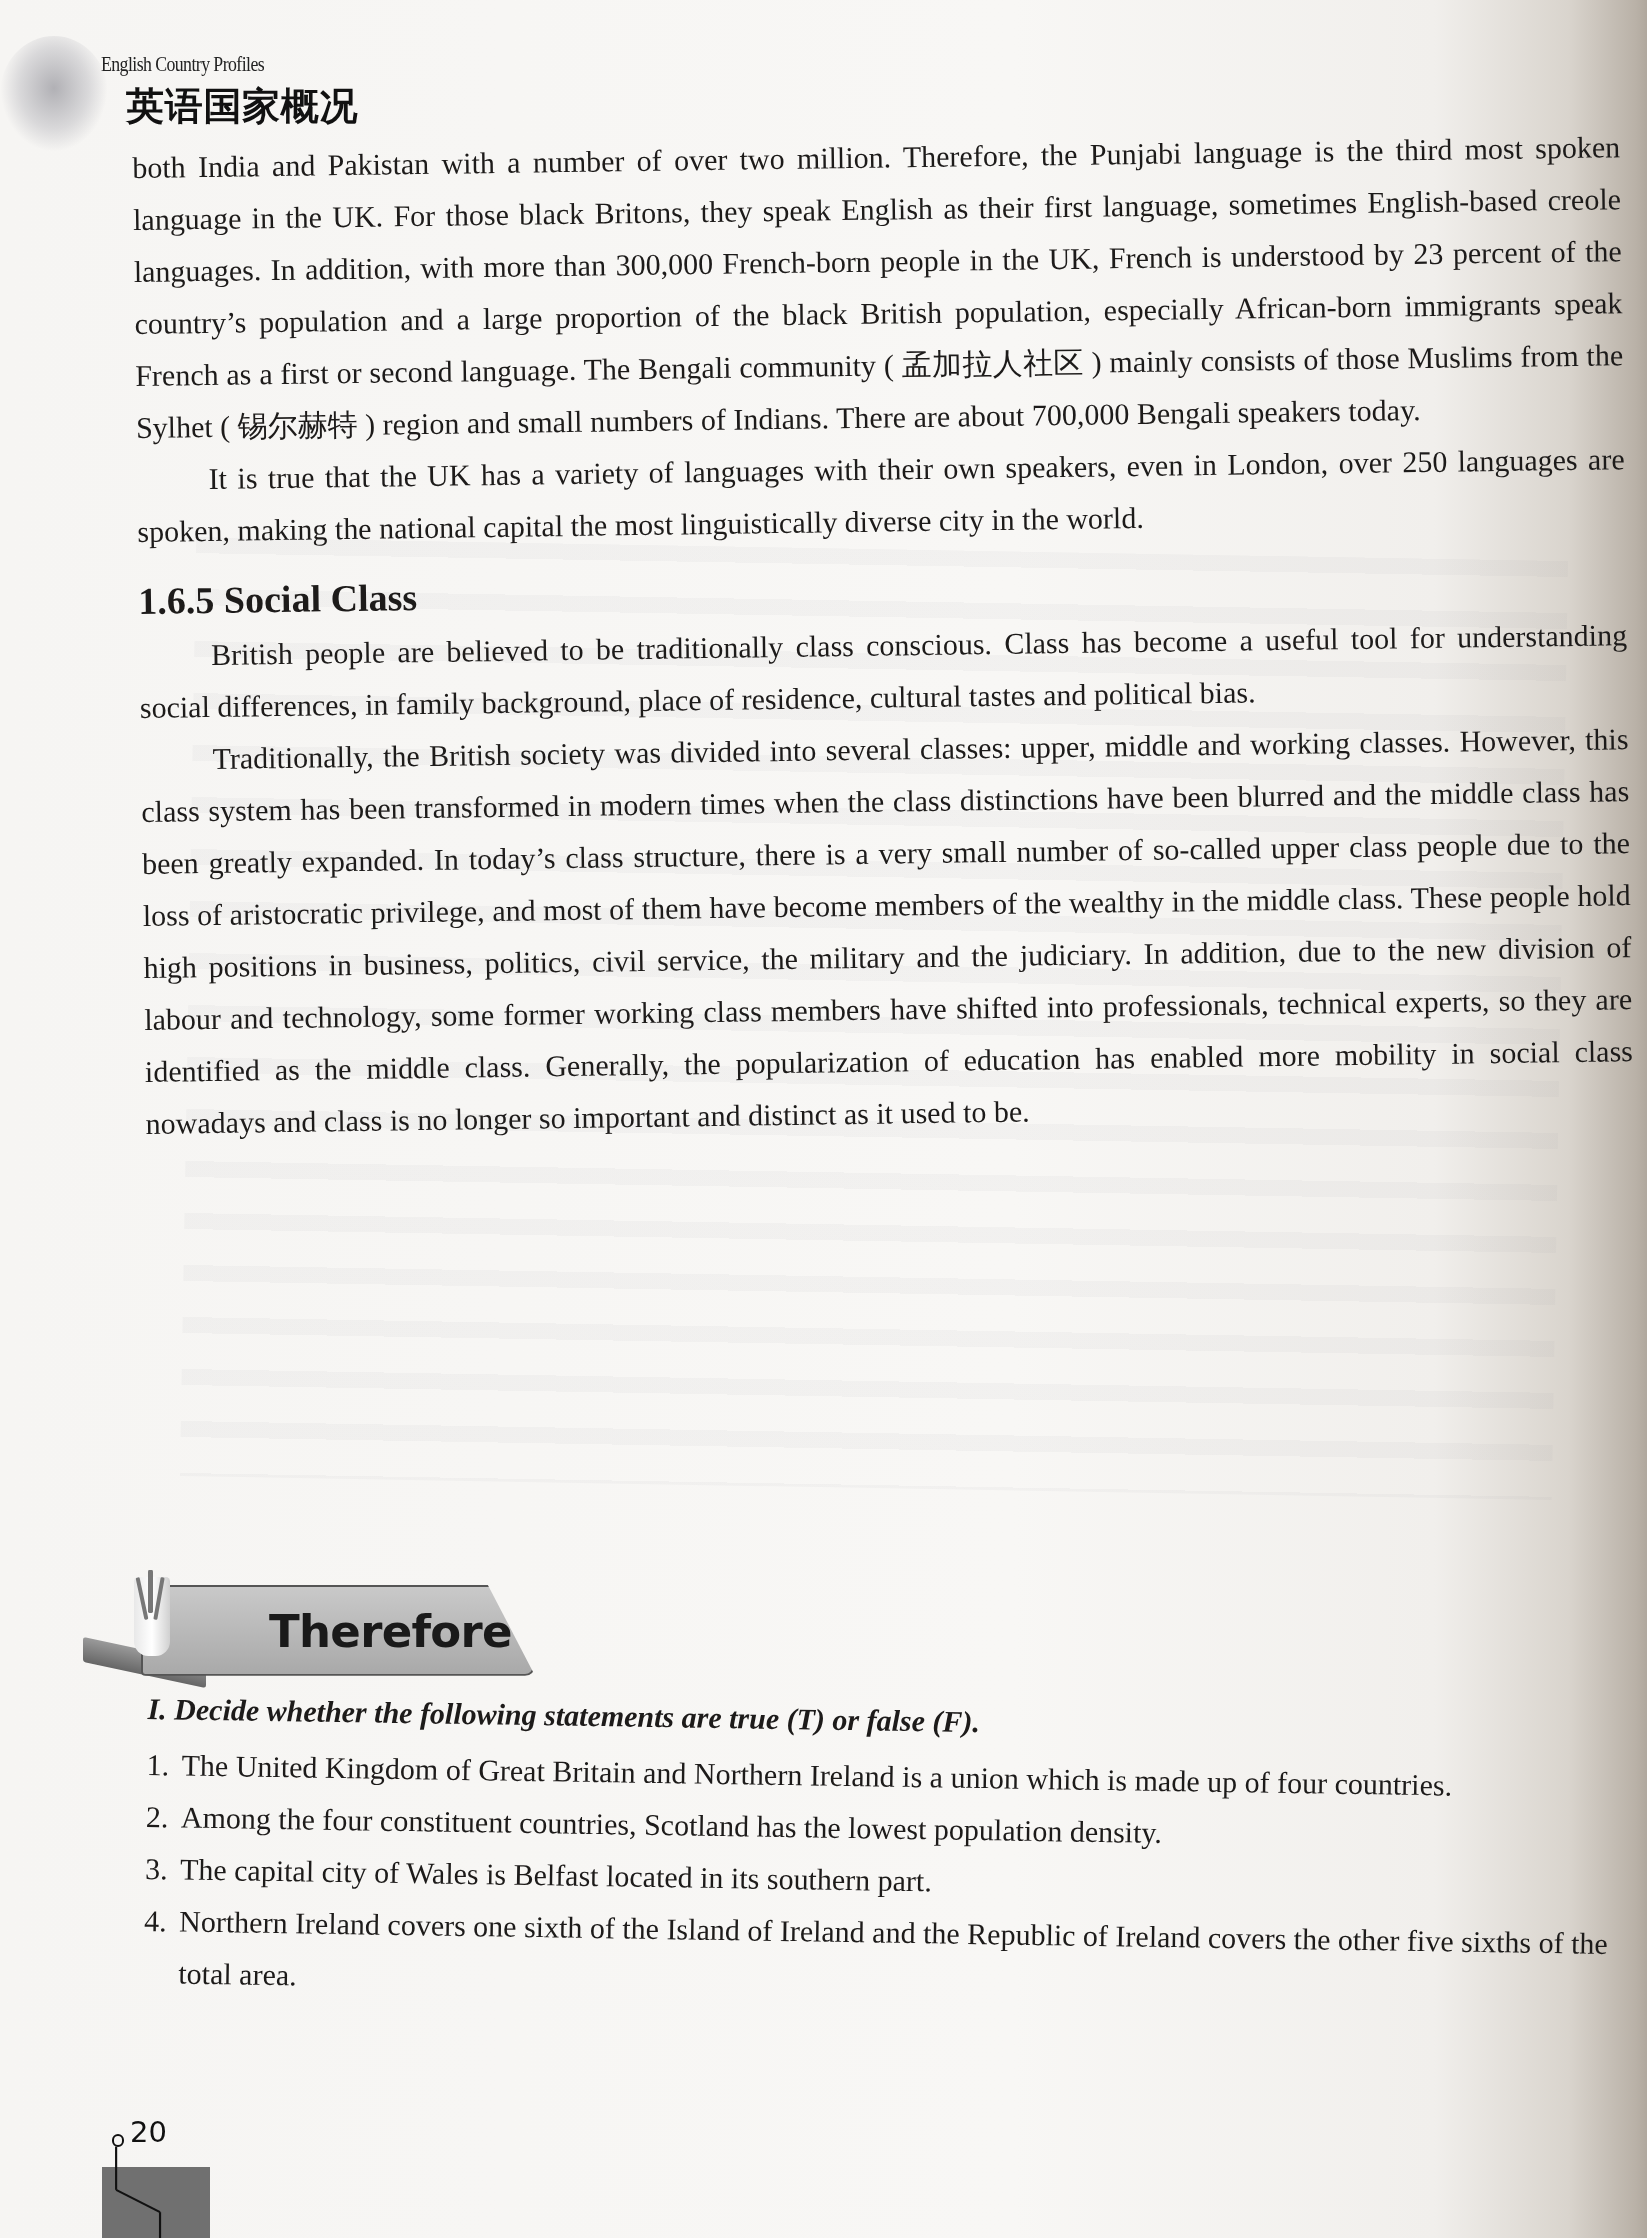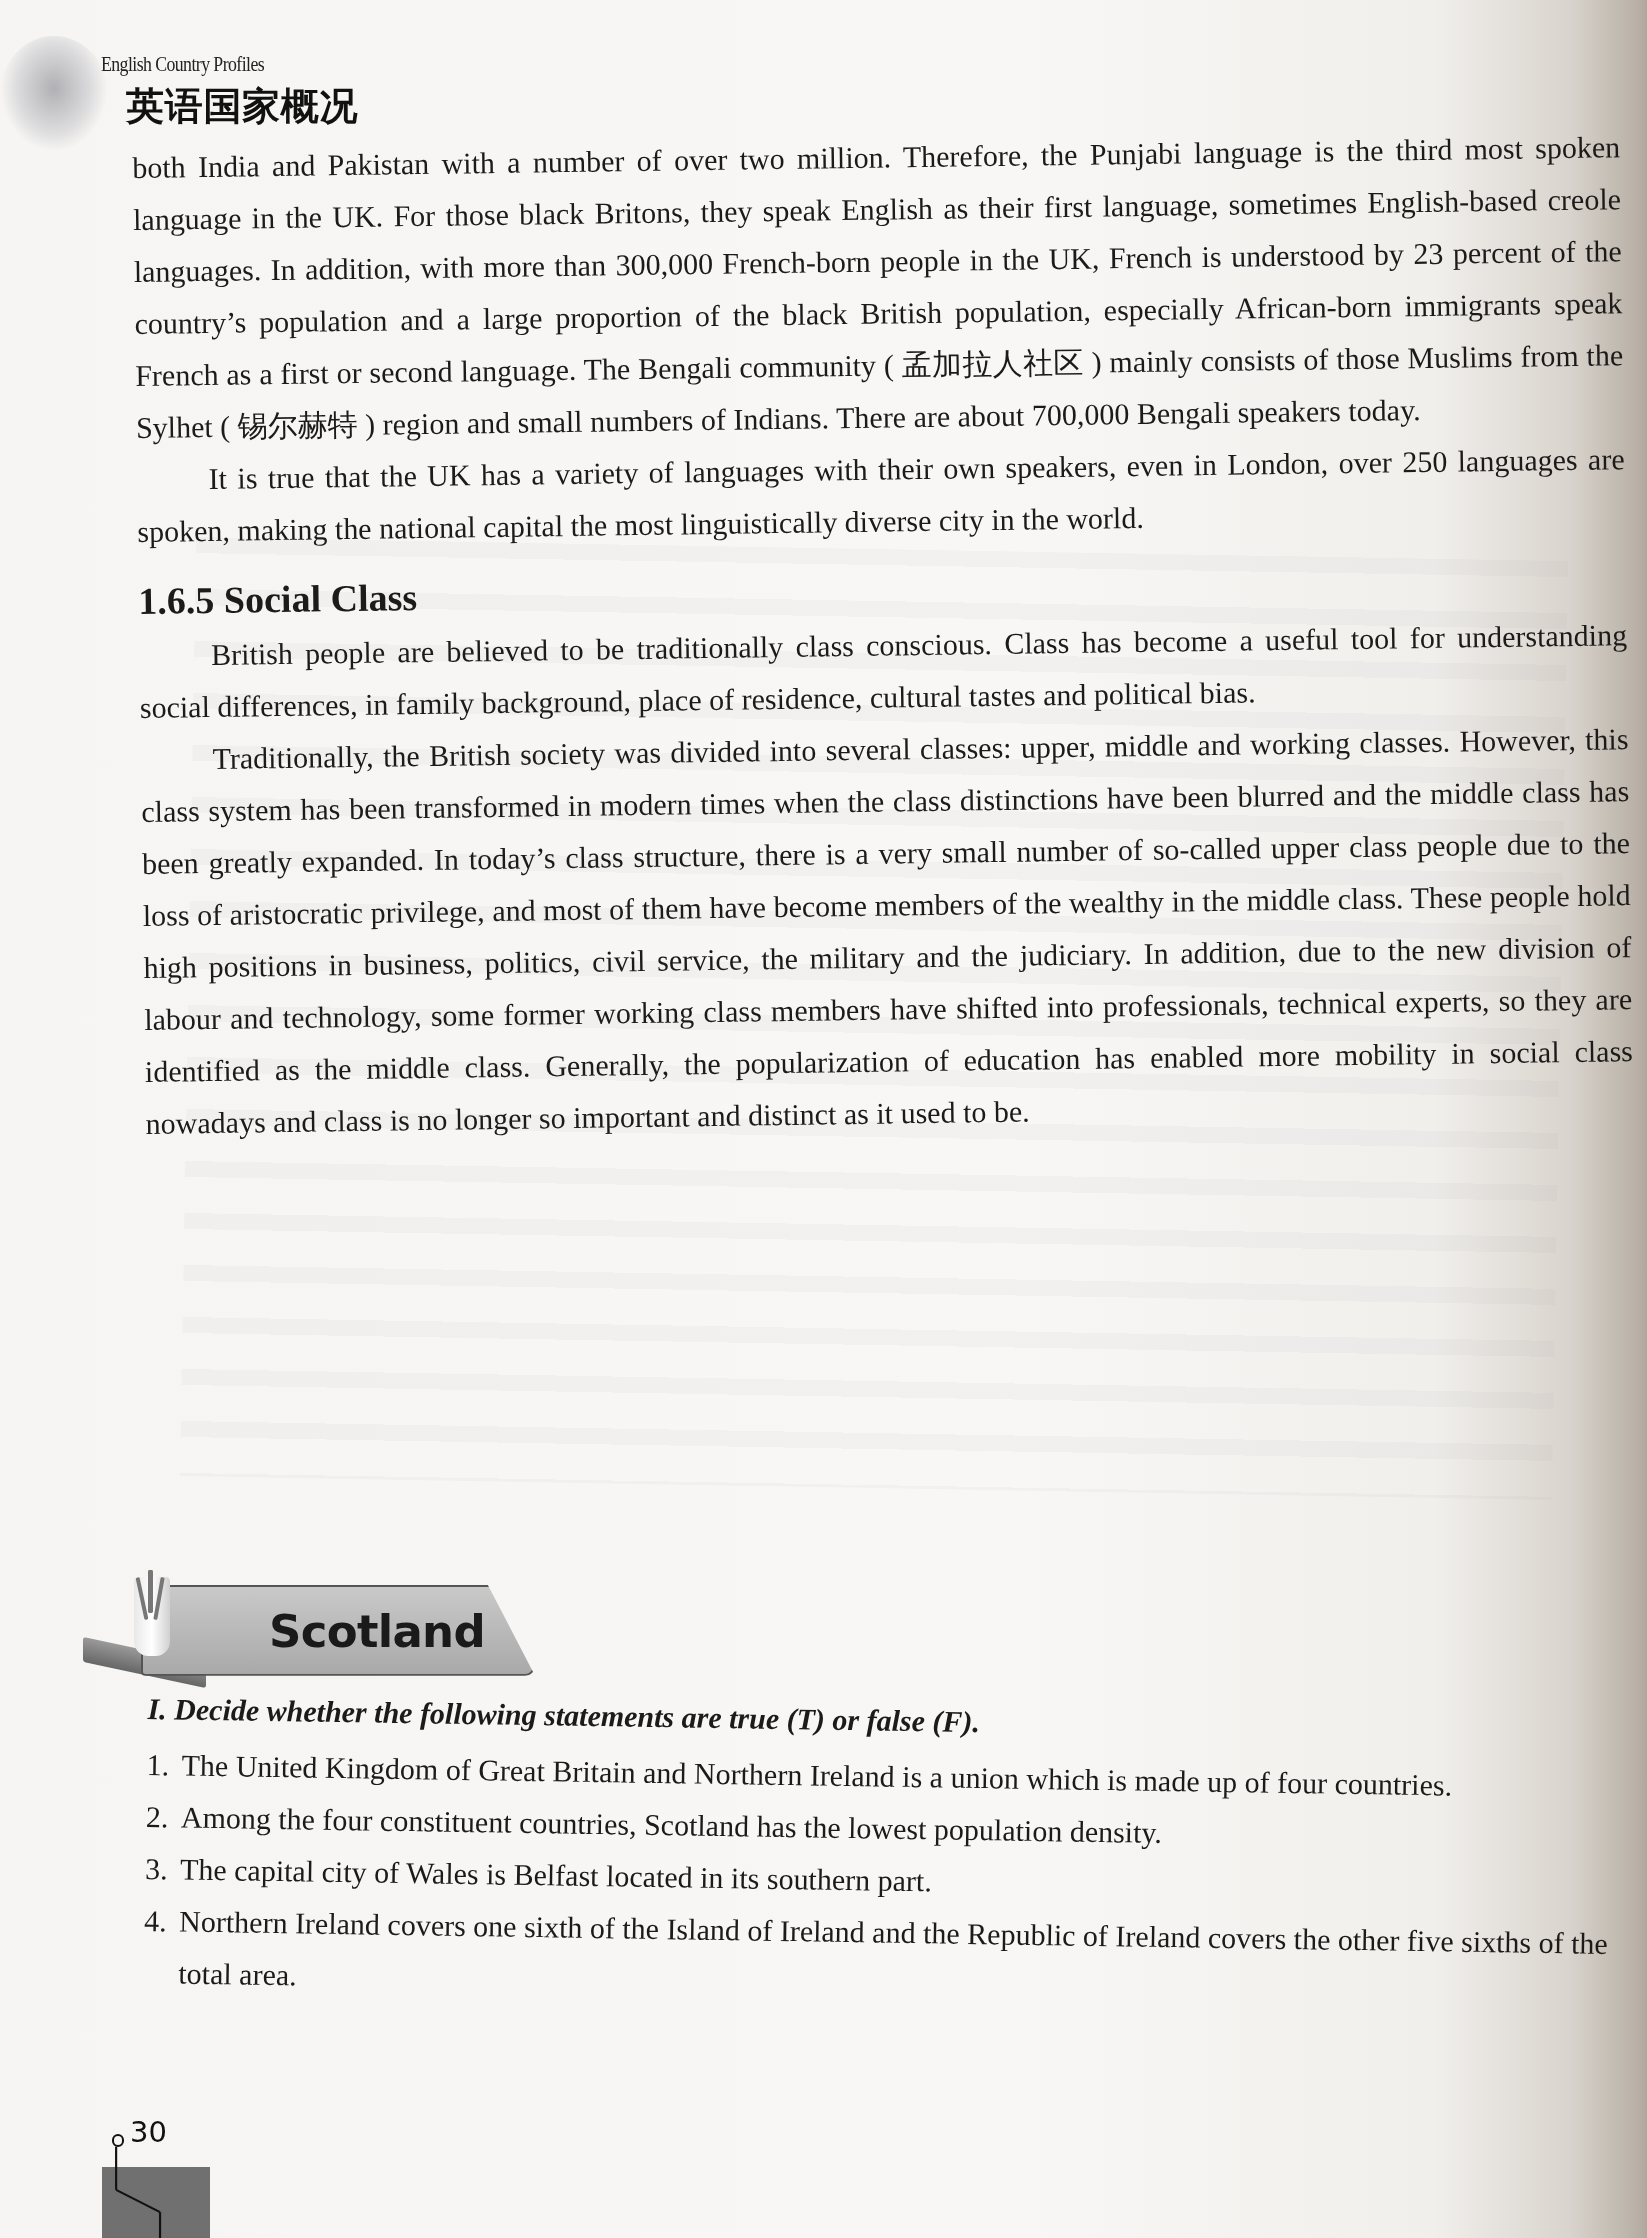--- a/index.html
+++ b/index.html
@@ -108,21 +108,21 @@
   </div>
 
   <div class="ex-banner">
     <div class="base"></div>
     <div class="bar"></div>
     <div class="cup">
       <div class="pencil" style="left:5.8px;transform:rotate(-12deg);"></div>
       <div class="pencil" style="left:14.4px;top:-7.2px;"></div>
       <div class="pencil" style="left:23px;transform:rotate(10deg);"></div>
     </div>
-    <div class="label">Scotland</div>
+    <div class="label">Therefore</div>
   </div>
 
   <div class="exercises">
     <p class="instruction">I. Decide whether the following statements are true (T) or false (F).</p>
     <div class="item">
       <span class="num">1.</span>
       <span class="text">The United Kingdom of Great Britain and Northern Ireland is a union which is made up of four countries.</span>
     </div>
     <div class="item">
       <span class="num">2.</span>
@@ -139,16 +139,16 @@
   </div>
 
   <div class="footer">
     <div class="tab"></div>
     <svg class="line" width="144" height="130" viewBox="0 0 200 180">
       <line x1="21" y1="52" x2="21" y2="112" stroke="#111" stroke-width="3"></line>
       <line x1="21" y1="112" x2="82" y2="143" stroke="#111" stroke-width="3"></line>
       <line x1="82" y1="143" x2="82" y2="180" stroke="#111" stroke-width="3"></line>
     </svg>
     <div class="dot"></div>
-    <div class="pnum">30</div>
+    <div class="pnum">20</div>
   </div>
 </div>
 
 
 </body></html>

